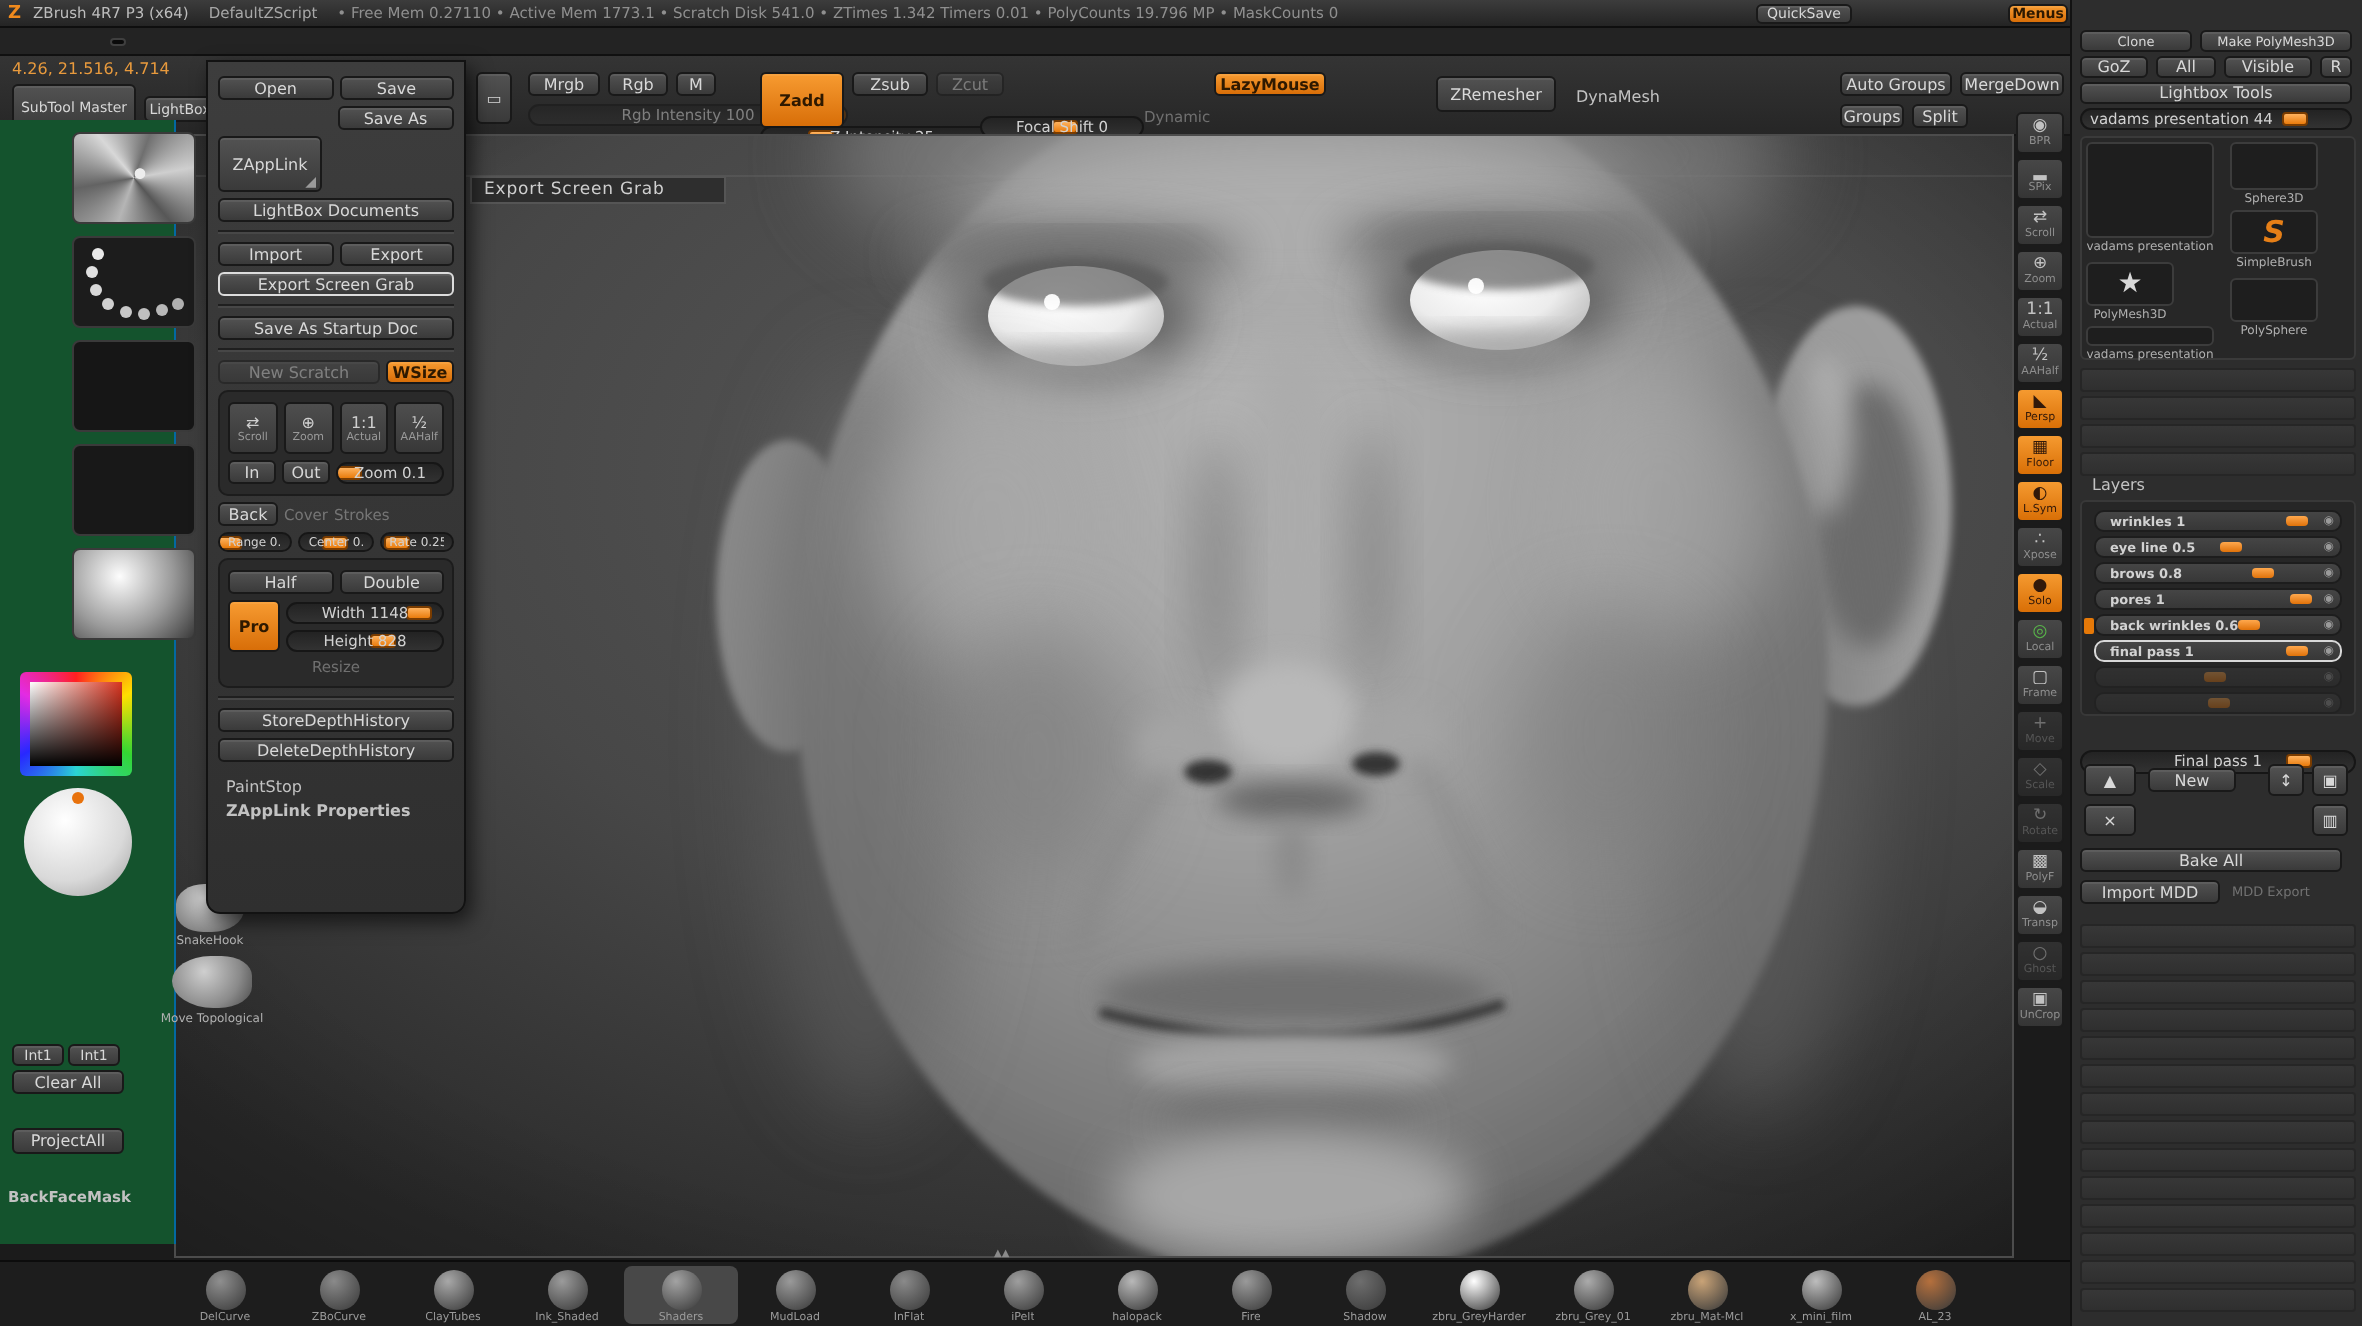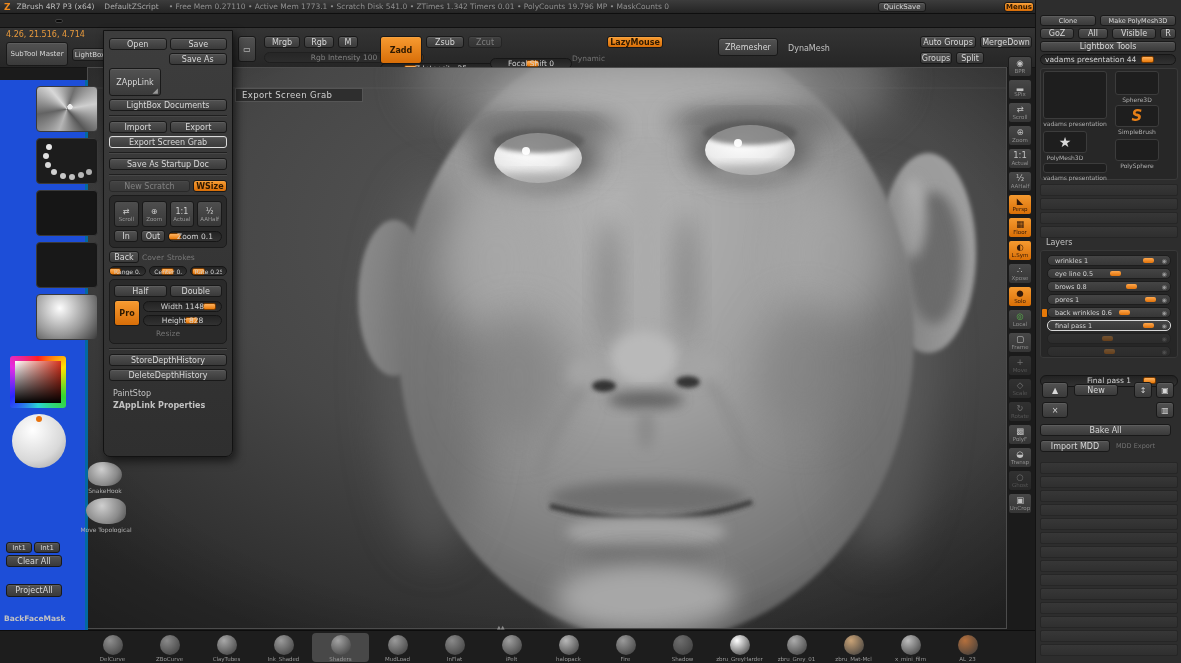--- a/index.html
+++ b/index.html
@@ -22,21 +22,21 @@
 #titlebar .logo{color:#f08a1d;font-weight:bold;font-size:9px;margin:0 6px 0 4px}
 #titlebar .t{font-size:7.5px;color:#a8a8a8;margin-right:10px;white-space:nowrap}
 .tb-ico{width:9px;height:9px;border-radius:50%;background:radial-gradient(circle at 35% 30%,#777,#333);border:1px solid #1a1a1a;margin-left:3px}
 
 #menubar{left:0;top:14px;width:1035px;height:14px;background:#232323;border-bottom:1px solid #101010;display:flex;align-items:center;gap:1px;padding-left:34px}
 .mi{font-size:7px;color:#9f9f9f;padding:1px 3px;border-radius:2px;white-space:nowrap}
 .mi.active{background:#0a0a0a;color:#ededed;border:1px solid #3f3f3f}
 
 #shelf{left:0;top:28px;width:1035px;height:40px;background:linear-gradient(#343434,#262626);border-bottom:1px solid #141414}
 
-#lefttray{left:0;top:80px;width:88px;height:562px;background:#1d4ed8;border-right:3px solid #0369a1}
+#lefttray{left:0;top:60px;width:88px;height:562px;background:#14532d;border-right:1px solid #0369a1}
 .thumb{position:absolute;left:36px;width:62px;height:46px;background:#1c1c1c;border:1px solid #3a3a3a;border-radius:4px;overflow:hidden}
 .swirl{background:radial-gradient(circle at 55% 45%,#ededed 6%,rgba(0,0,0,0) 7%),conic-gradient(from 20deg,#6f6f6f,#cfcfcf,#575757,#b5b5b5,#636363,#d8d8d8,#6f6f6f);}
 .ballbg{background:radial-gradient(circle at 38% 30%,#fdfdfd,#9a9a9a 55%,#3a3a3a 100%)}
 .mini-head{background:radial-gradient(ellipse 40% 62% at 50% 48%,#d2d2d2 0%,#9a9a9a 55%,#2e2e2e 74%,#202020 100%)}
 .rock{background:radial-gradient(circle at 40% 30%,#cfcfcf,#8a8a8a 60%,#474747 100%);border-radius:46% 58% 52% 44%}
 
 #canvas{left:88px;top:68px;width:918px;height:560px;outline:1px solid #4c4c4c;background:#3c3c3c}
 #cv-tip{left:147px;top:20px;width:128px;height:14px;background:rgba(42,42,42,.88);border:1px solid #555;color:#d0d0d0;font-size:8.5px;line-height:12px;padding-left:6px;letter-spacing:.4px}
 
 #docmenu{left:103px;top:30px;width:130px;height:427px;background:linear-gradient(#3d3d3d,#2f2f2f);border:1px solid #121212;border-radius:0 0 7px 7px;box-shadow:3px 4px 10px rgba(0,0,0,.6);z-index:40;padding:4px 3px}
@@ -56,21 +56,21 @@
 .rs-item .l{font-size:5.5px;line-height:6px;color:#8e8e8e}
 .rs-item.active{background:linear-gradient(#f59a30,#d96f06)}
 .rs-item.active .g,.rs-item.active .l{color:#32190a}
 .rs-item.dim{opacity:.5}
 
 #rpanel{left:1035px;top:0;width:146px;height:663px;background:#2d2d2d;border-left:1px solid #121212}
 .sec{height:12px;line-height:11px;padding-left:10px;font-size:8px;color:#bdbdbd;margin:2px 4px;background:linear-gradient(#373737,#2f2f2f);border:1px solid #262626;border-radius:2px;white-space:nowrap;overflow:hidden}
 .tlabel{font-size:6px;color:#b0b0b0;text-align:center;white-space:nowrap;overflow:hidden}
 .pthumb{background:#1e1e1e;border:1px solid #3c3c3c;border-radius:3px;overflow:hidden;display:flex;align-items:center;justify-content:center}
 .lrow{position:relative;height:11px;margin:2px 6px;background:linear-gradient(#454545,#373737);border:1px solid #1d1d1d;border-radius:5px;font-size:6.5px;color:#d2d2d2}
-.lrow b{position:absolute;left:7px;top:1px;font-weight:normal;white-space:nowrap}
+.lrow b{position:absolute;left:7px;top:1px;font-weight:bold;white-space:nowrap}
 .lrow i{position:absolute;top:2px;left:var(--fill,70%);width:11px;height:5px;margin-left:-5px;background:linear-gradient(#ffa84d,#e0720a);border-radius:2px}
 .lrow .eye{position:absolute;right:3px;top:1px;font-size:6px;color:#9a9a9a}
 .lrow.selected{border-color:#d8d8d8}
 .lrow.dim{opacity:.35}
 .lrow.rec::before{content:"";position:absolute;left:-6px;top:1px;width:5px;height:8px;background:#e67908;border-radius:1px}
 
 #tray{left:0;top:630px;width:1035px;height:33px;background:#1d1d1d;border-top:1px solid #0c0c0c;display:flex;align-items:flex-start;padding:2px 0 0 84px}
 .titem{width:57px;display:flex;flex-direction:column;align-items:center;padding-top:2px;border-radius:4px}
 .titem .ball{width:20px;height:20px;border-radius:50%;background:radial-gradient(circle at 35% 28%,var(--tone,#a5a5a5),#3b3b3b 95%)}
 .titem .l{font-size:5.5px;color:#9a9a9a;margin-top:1px;max-width:54px;overflow:hidden;white-space:nowrap}

